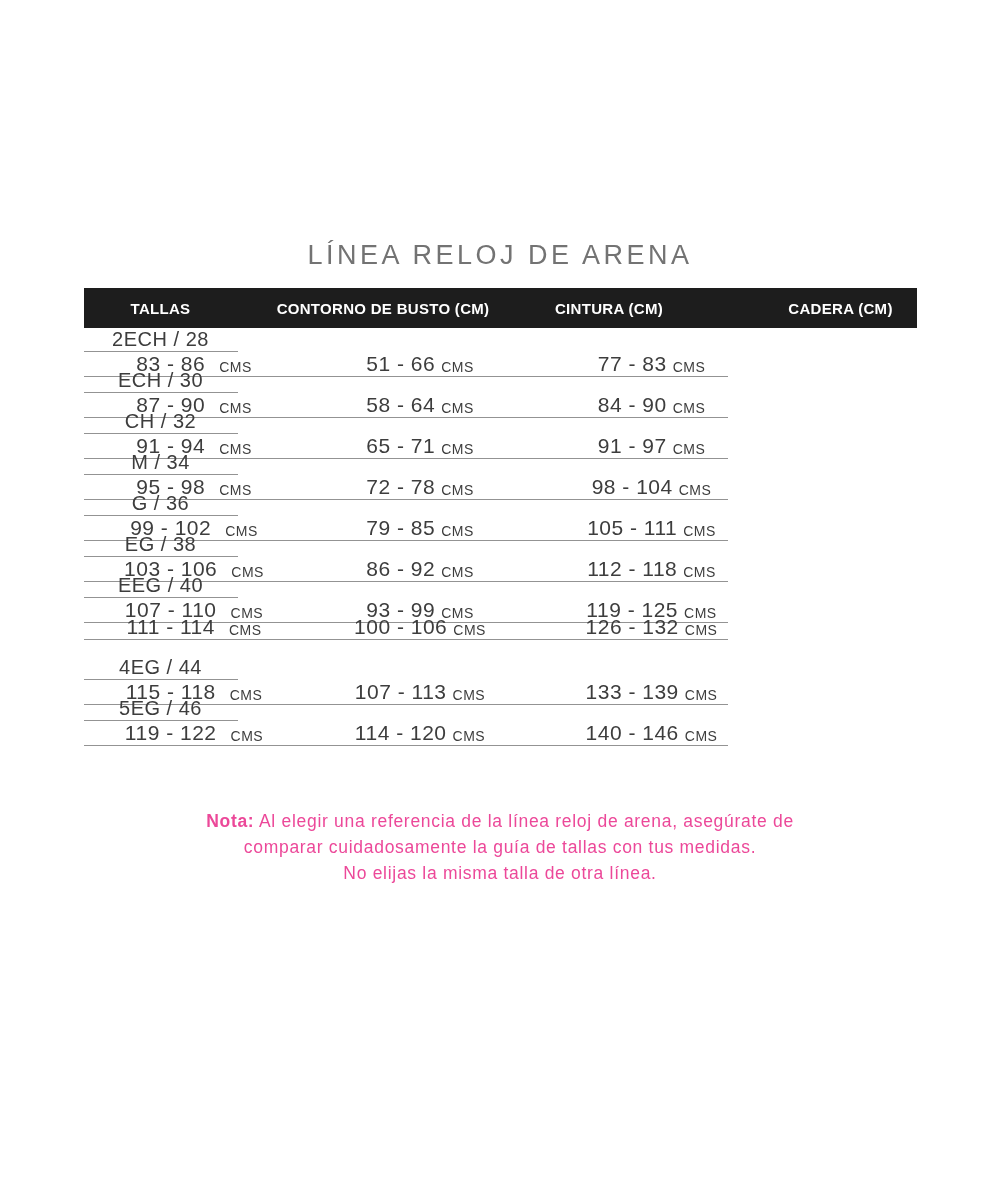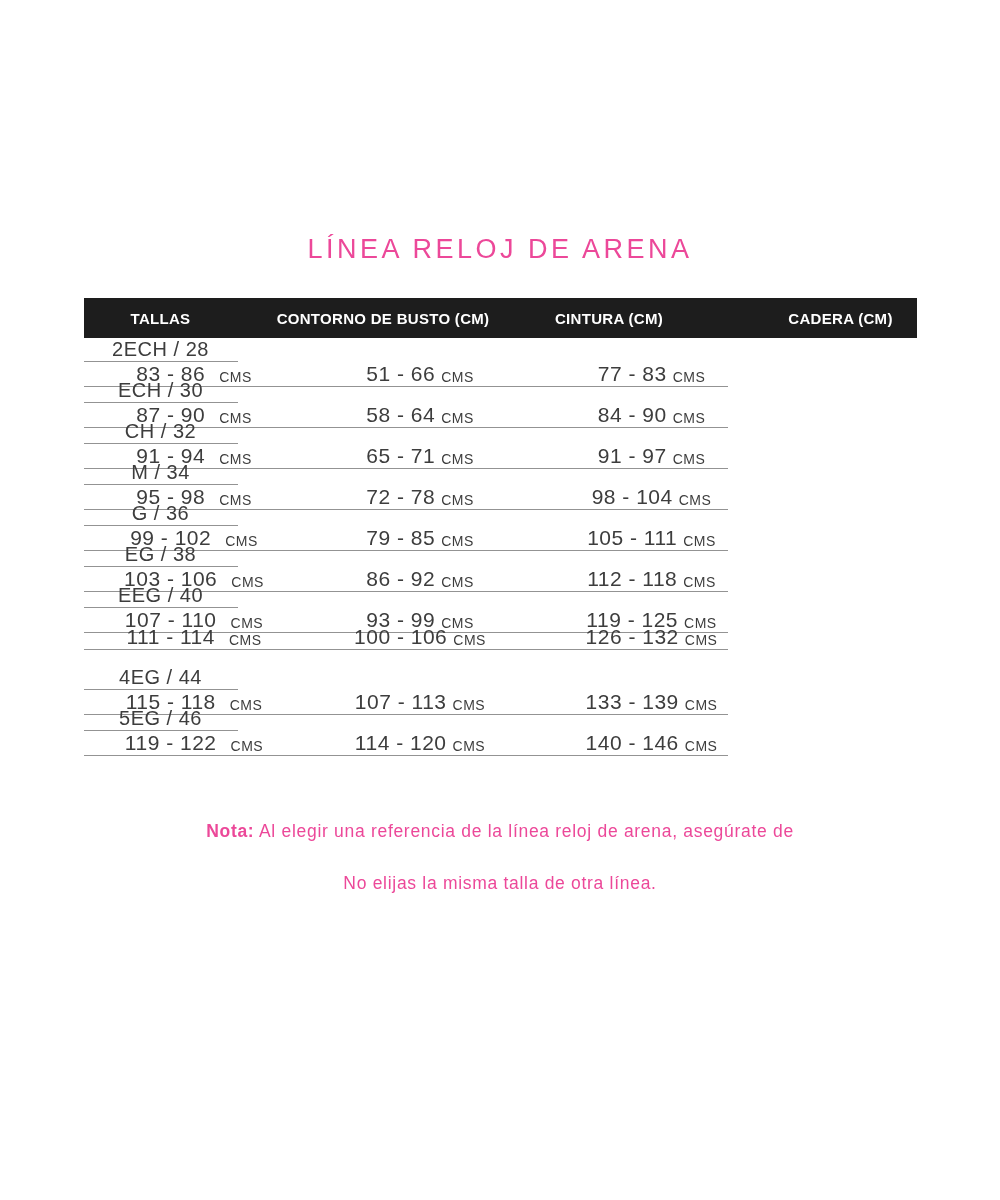--- a/index.html
+++ b/index.html
@@ -9,26 +9,27 @@
     font-family:"Liberation Sans", sans-serif;
     color:#3d3d3d;
     overflow:hidden;
   }
   .page { width:1000px; padding-top:234px; }
   .title {
     text-align:center;
     font-size:27px;
     line-height:30px;
     letter-spacing:3.5px;
-    color:#ec4899;
+    color:#737373;
     font-weight:400;
+    margin-top:6px;
   }
   .size-table {
     width:833px;
-    margin:34px auto 0 auto;
+    margin:18px auto 0 auto;
   }
   .thead {
     display:flex;
     align-items:center;
     background:#1d1d1d;
     height:40px;
   }
   .th {
     color:#ffffff;
     font-weight:700;
@@ -286,17 +287,17 @@
             <span>140 - 146</span>
             <span class="unit">CMS</span>
           </div>
       </div>
     </div>
 
   </div>
 
   <div class="note">
     <b>Nota:</b><span> Al elegir una referencia de la línea reloj de arena, asegúrate de</span><br>
-    <br>
+    <span>comparar cuidadosamente la guía de tallas con tus medidas.</span><br>
     <span>No elijas la misma talla de otra línea.</span>
   </div>
 
 </div>
 
 </body></html>

